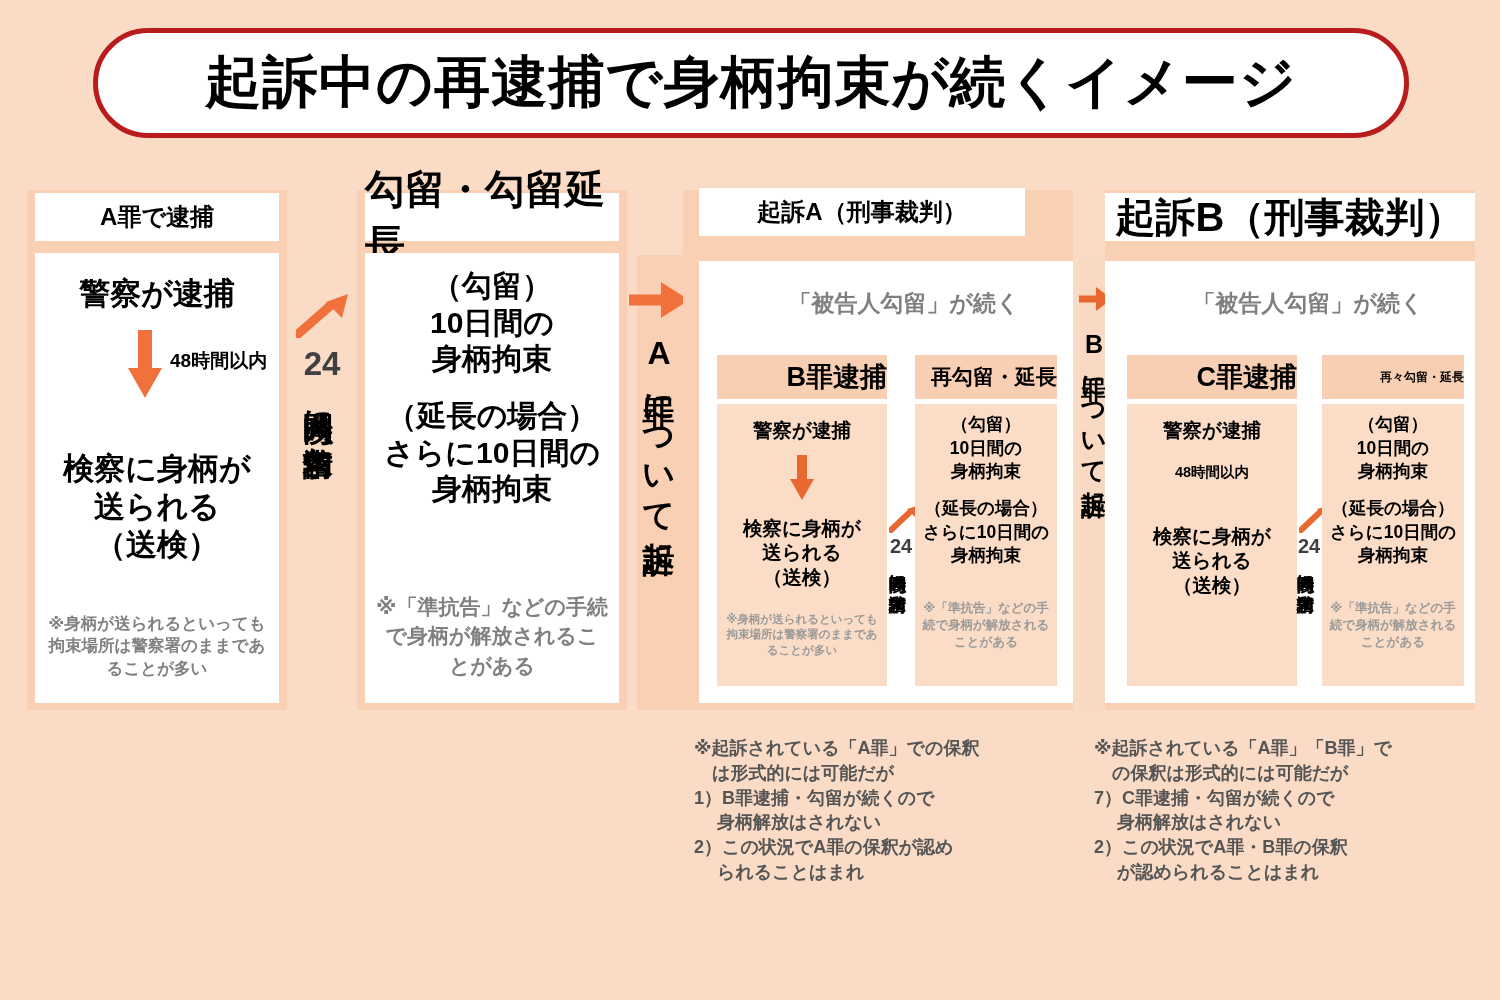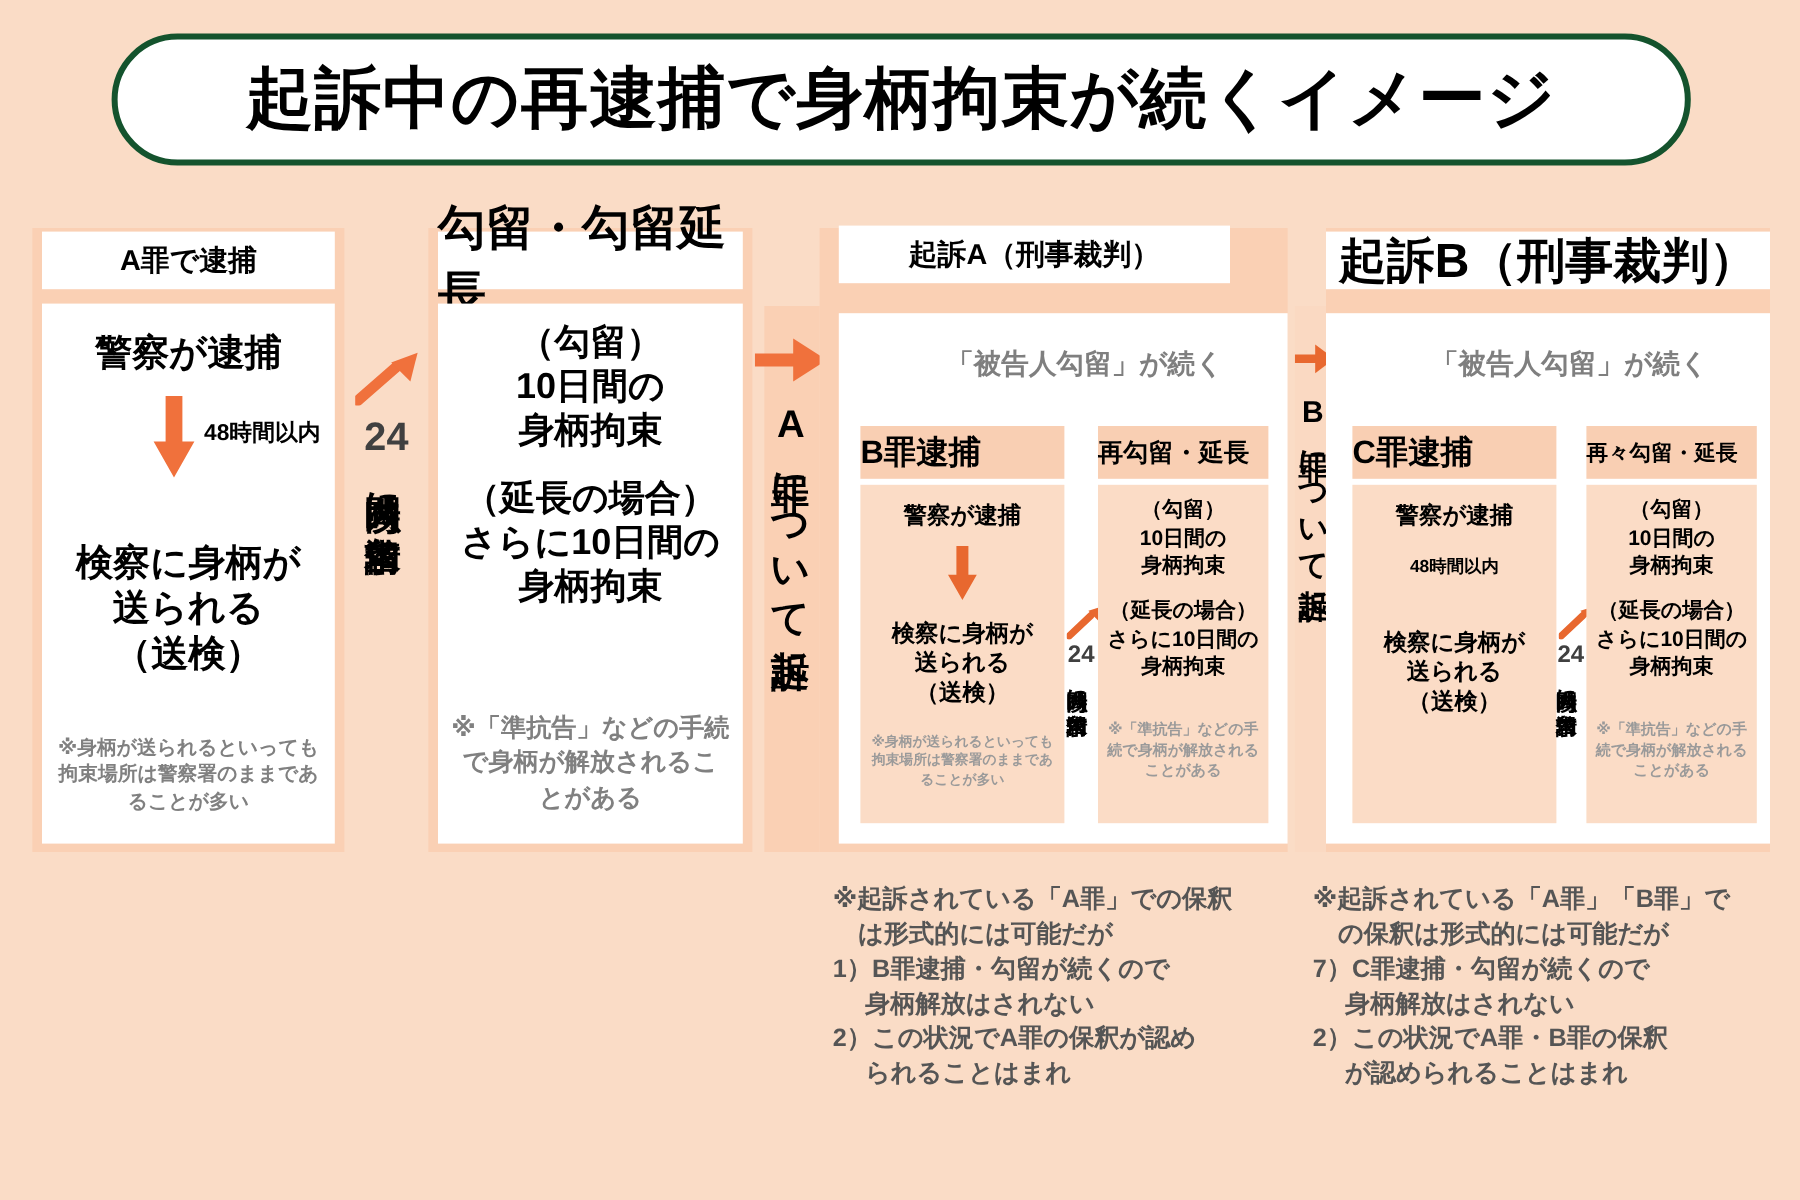--- a/index.html
+++ b/index.html
@@ -9,21 +9,21 @@
     font-family:"Liberation Sans","DejaVu Sans",sans-serif;
     color:#111;
     position:relative;
     overflow:hidden;
   }
 
   
   #title-banner{
     position:absolute; left:93px; top:28px; width:1316px; height:110px;
     background:#ffffff;
-    border:5px solid #14532d;
+    border:5px solid #b91c1c;
     border-radius:55px;
     display:flex; align-items:center; justify-content:center;
   }
   #title-banner .t{
     font-size:56px; font-weight:bold; letter-spacing:1px; color:#000;
     white-space:nowrap;
   }
 
   
   .col-head{
@@ -67,35 +67,35 @@
   }
   .hnum{
     position:absolute;
     font-weight:bold; color:#404040; text-align:center;
   }
 
   
   .subhead{
     position:absolute;
     background:#f9cfb3;
-    display:flex; align-items:center; justify-content:flex-start;
+    display:flex; align-items:center; justify-content:flex-end;
     font-weight:bold; color:#000;
   }
   .subbody{
     position:absolute;
     background:#fbdcc6;
   }
   .greyhead{
     position:absolute;
     font-size:23px; font-weight:bold; color:#7f7f7f; text-align:center; width:100%;padding-left:36px;
   }
 
   .footnote{
     position:absolute;
-    font-size:21px; font-weight:bold; line-height:1.38; color:#555555;
+    font-size:18px; font-weight:bold; line-height:1.38; color:#555555;
     white-space:pre-line;
   }
 </style>
 </head>
 <body>
 
 <div id="title-banner">
   <div class="t">起訴中の再逮捕で身柄拘束が続くイメージ</div>
 </div>
 
@@ -241,21 +241,21 @@
 
 <div class="note-sm" style="position:absolute; left:1131px; top:618px; width:162px;"></div>
 
 <svg style="position:absolute; left:1299px; top:503px;" width="36" height="30" viewBox="0 0 36 30">
   <path d="M2 27 L20 10" stroke="#e8682f" stroke-width="6" stroke-linecap="round" fill="none"></path>
   <path d="M34 1 L18 6 L29 17 Z" fill="#e8682f"></path>
 </svg>
 <div class="hnum" style="left:1289px; top:535px; width:40px; font-size:20px;">24</div>
 <div class="vtext" style="left:1296px; top:562px; font-size:17.5px;">時間以内に勾留請求</div>
 
-<div class="subhead" style="left:1322px; top:355px; width:142px; height:44px; font-size:18px;">
+<div class="subhead" style="left:1322px; top:355px; width:142px; height:44px; font-size:12px;">
   <span>再々勾留・延長</span>
 </div>
 <div class="subbody" style="left:1322px; top:404px; width:142px; height:282px;"></div>
 
 <div class="mid" style="position:absolute; left:1322px; top:413px; width:142px; font-size:17.5px; white-space:pre-line; line-height:1.35;">（勾留）
 10日間の
 身柄拘束</div>
 
 <div class="mid" style="position:absolute; left:1318px; top:497px; width:150px; font-size:17.5px; white-space:pre-line; line-height:1.35;">（延長の場合）
 さらに10日間の

